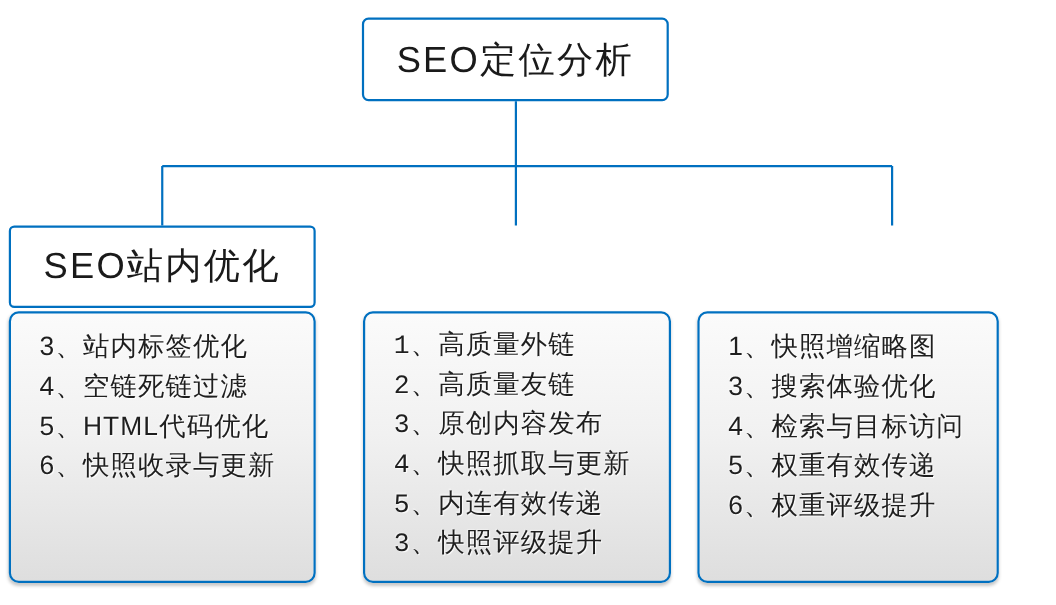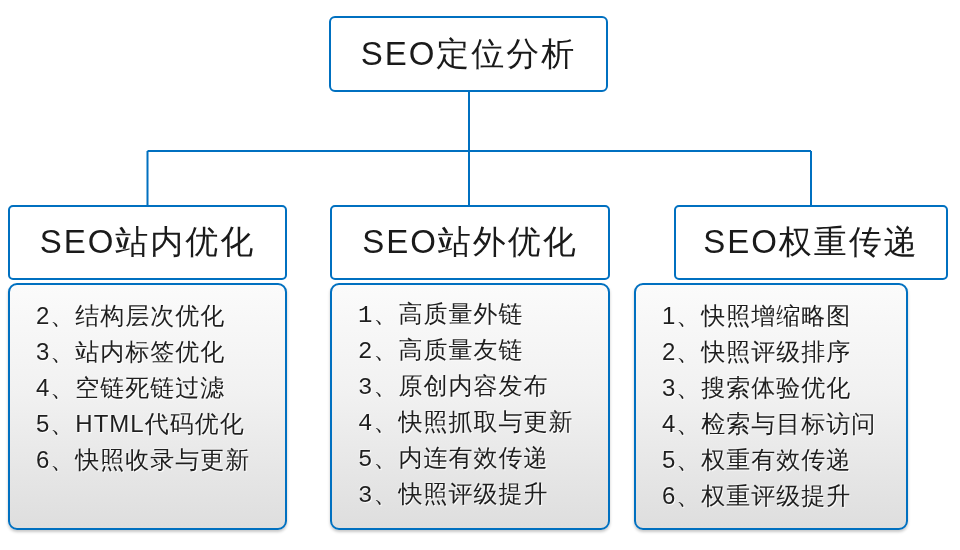--- a/index.html
+++ b/index.html
@@ -52,44 +52,36 @@
   </svg>
 
   <div class="node-box root-box">
     <span>SEO定位分析</span>
   </div>
 
   <div class="node-box header-box h1">
     <span>SEO站内优化</span>
   </div>
   <div class="list-box l1">
-    <div class="list-item">2、结构层次优化</div>
     <div class="list-item">3、站内标签优化</div>
     <div class="list-item">4、空链死链过滤</div>
     <div class="list-item">5、HTML代码优化</div>
     <div class="list-item">6、快照收录与更新</div>
   </div>
 
-  <div class="node-box header-box h2">
-    <span>SEO站外优化</span>
-  </div>
   <div class="list-box l2">
     <div class="list-item">1、高质量外链</div>
     <div class="list-item">2、高质量友链</div>
     <div class="list-item">3、原创内容发布</div>
     <div class="list-item">4、快照抓取与更新</div>
     <div class="list-item">5、内连有效传递</div>
     <div class="list-item">3、快照评级提升</div>
   </div>
 
-  <div class="node-box header-box h3">
-    <span>SEO权重传递</span>
-  </div>
   <div class="list-box l3">
     <div class="list-item">1、快照增缩略图</div>
-    <div class="list-item">2、快照评级排序</div>
     <div class="list-item">3、搜索体验优化</div>
     <div class="list-item">4、检索与目标访问</div>
     <div class="list-item">5、权重有效传递</div>
     <div class="list-item">6、权重评级提升</div>
   </div>
 
 </div>
 
 </body></html>

